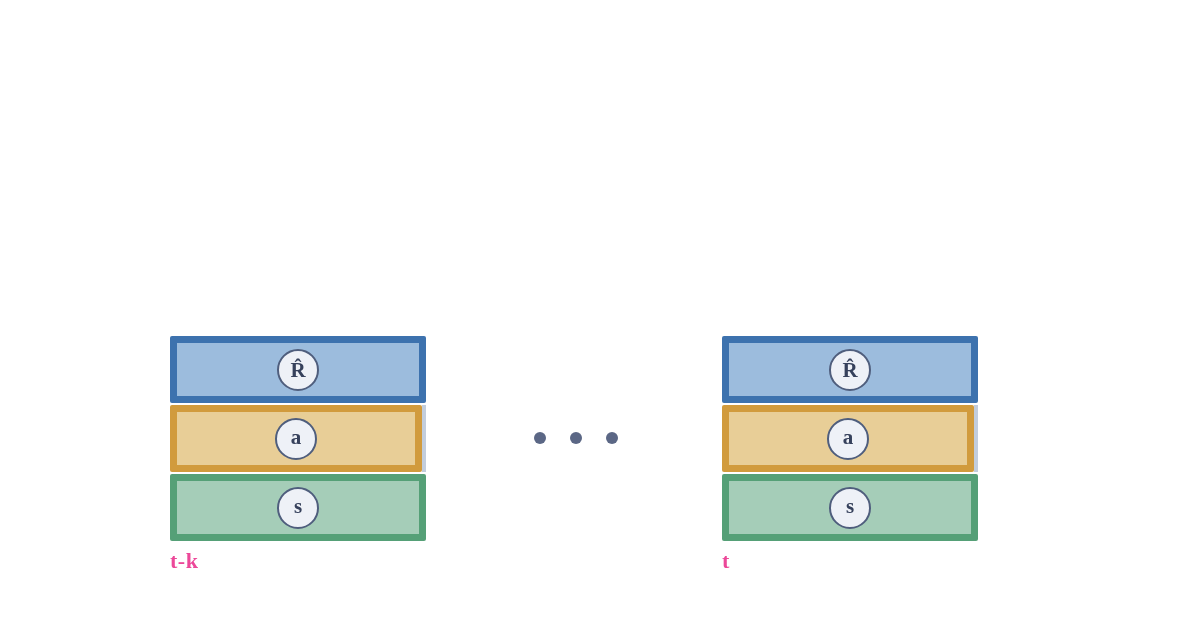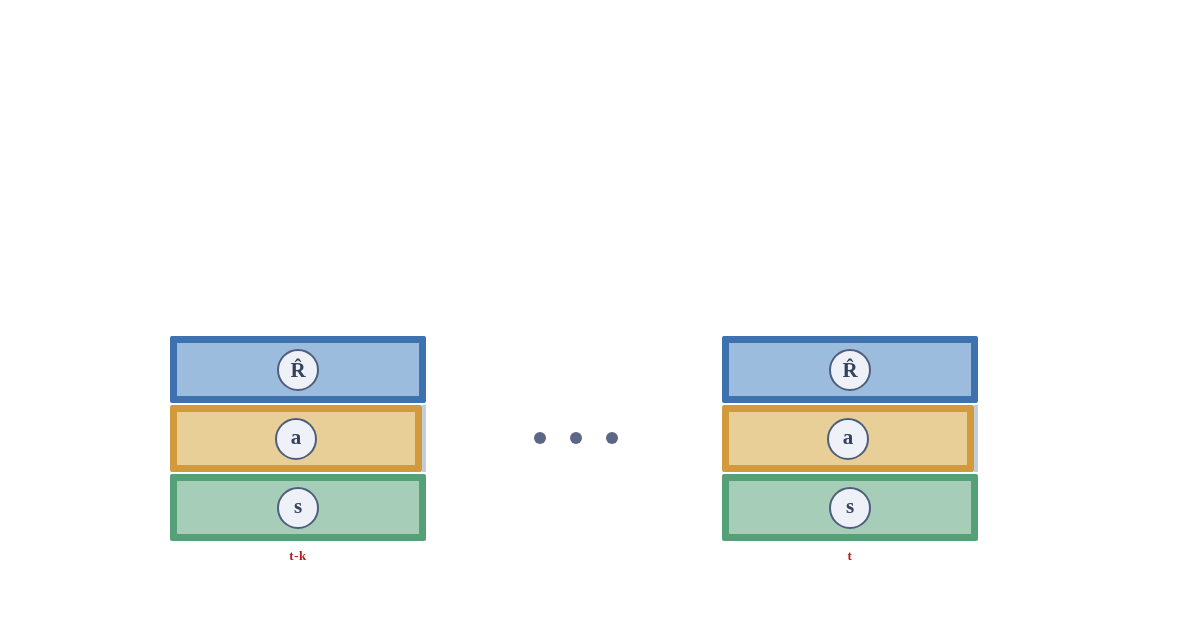--- a/index.html
+++ b/index.html
@@ -109,25 +109,25 @@
     transform: translateY(-1px);
   }
   .badge.hatted .glyph {
     transform: translateY(1px);
   }
 
   
   .step-label {
     position: absolute;
     width: 256px;
-    text-align: center;
+    text-align: left;
     font-family: "Liberation Serif", serif;
-    font-size: 13px;
+    font-size: 22px;
     font-weight: 700;
-    color: #b91c1c;
+    color: #ec4899;
     letter-spacing: 0.5px;
   }
 
   
   .ellipsis {
     position: absolute;
     display: flex;
     align-items: center;
     gap: 24px;
   }

